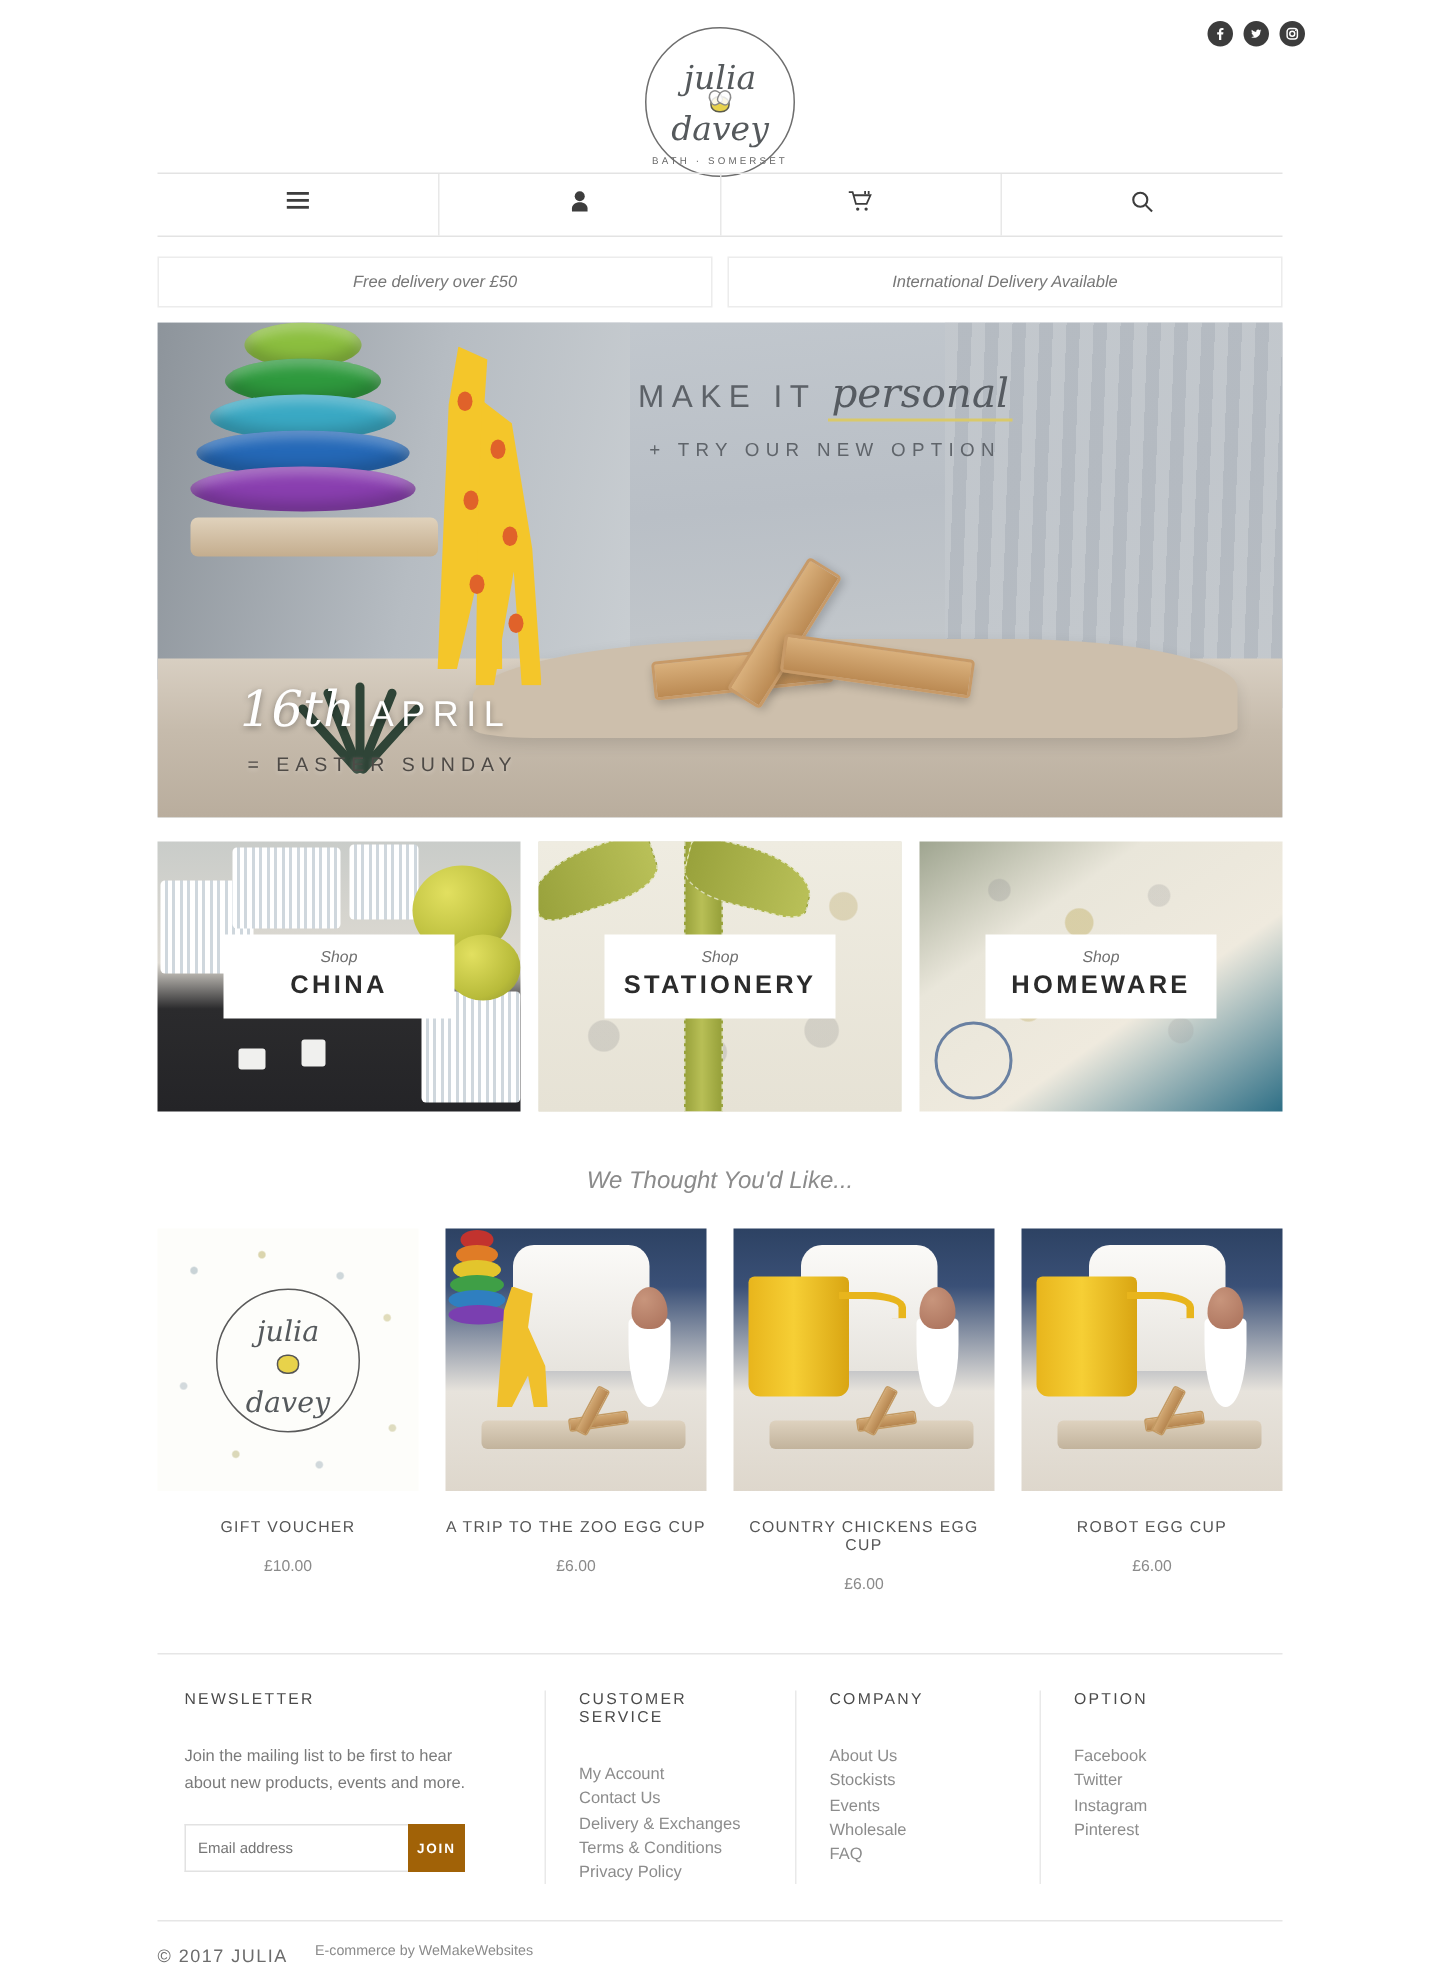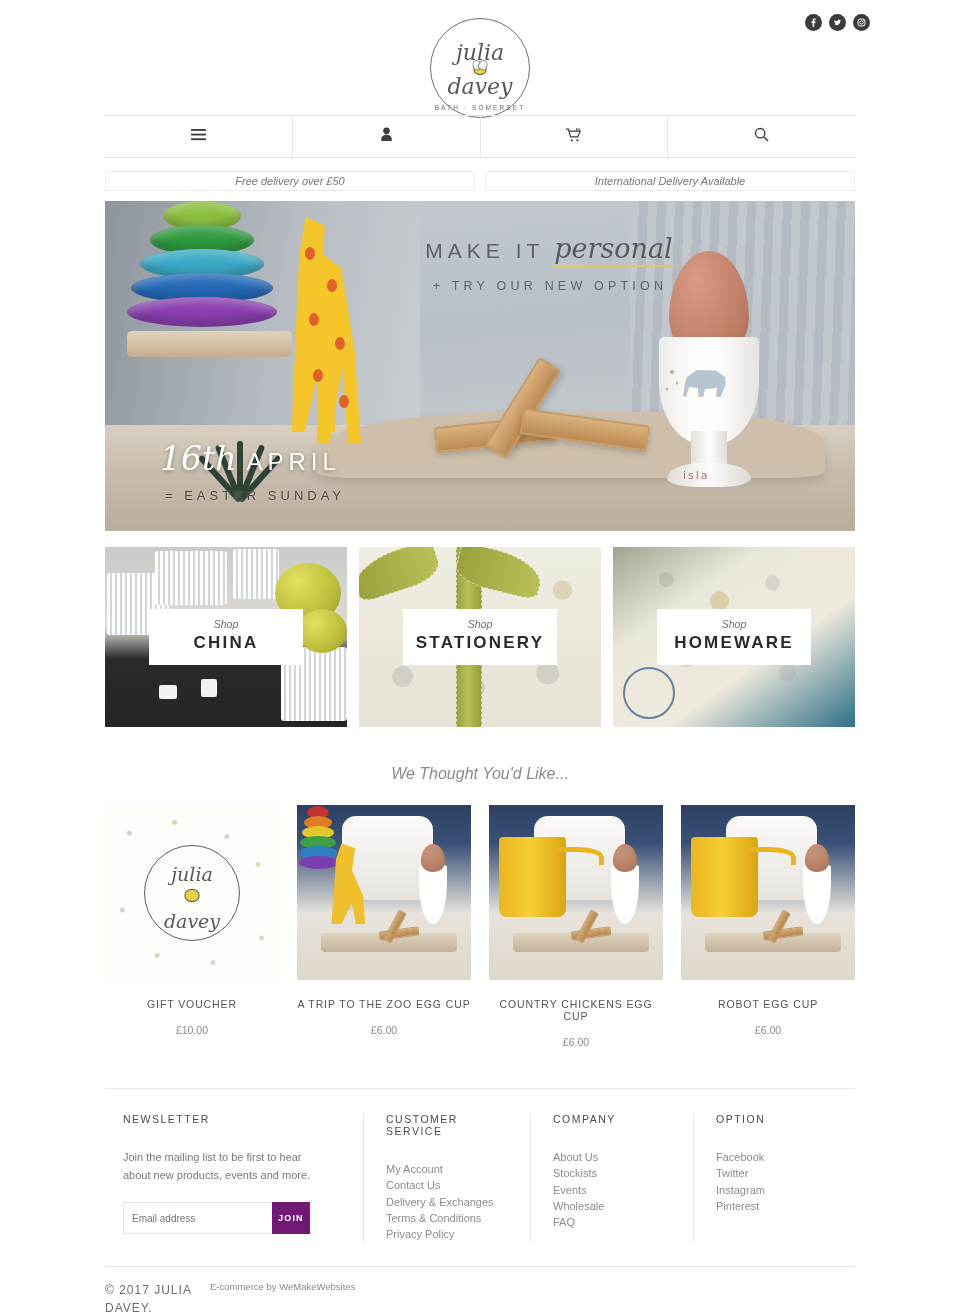--- a/index.html
+++ b/index.html
@@ -63,21 +63,21 @@
   }
   .nav .cell {
     flex:1; display:flex; align-items:center; justify-content:center;
     border-right:1px solid #e8e8e8; color:#3d3d3d;
   }
   .nav .cell:last-child { border-right:none; }
 
   
   .promos { display:flex; gap:10px; padding:13px 0 10px; }
   .promo {
-    flex:1; border:1px solid #ececec; height:20px;
+    flex:1; border:1px solid #ececec; height:34px;
     display:flex; align-items:center; justify-content:center;
     font-style:italic; font-size:11px; color:#777;
   }
 
   
   .hero {
     height:330px; position:relative; overflow:hidden;
     background:linear-gradient(175deg,#c3c9cf 0%, #b9bfc6 40%, #cfd2d2 100%);
   }
   .hero .wallL {
@@ -351,21 +351,21 @@
   .fhead {
     font-size:10.5px; letter-spacing:1.5px; color:#4a4a4a; margin-bottom:24px;
   }
   .fdesc { font-size:11px; line-height:1.6; color:#7a7a7a; width:205px; }
   .fform { display:flex; margin-top:18px; height:32px; width:167px; }
   .fform input {
     flex:1; border:1px solid #e2e2e2; border-right:none; padding:0 8px;
     font-size:10px; color:#555; font-family:"Liberation Sans", sans-serif; outline:none;
   }
   .fform button {
-    width:52px; background:#701a75; color:#fff; border:none;
+    width:52px; background:#a16207; color:#fff; border:none;
     font-size:9px; letter-spacing:1.2px; font-weight:bold; cursor:pointer;
     font-family:"Liberation Sans", sans-serif;
     text-align:center;
   }
   .flink {
     display:block; font-size:11px; color:#8c8c8c; line-height:1.48; text-decoration:none;
   }
   .footer-sep { border-top:1px solid #e6e6e6; margin-top:24px; }
   .copyrow { display:flex; padding:14px 0 0 0; }
   .copy {
@@ -488,31 +488,20 @@
         <i style="transform:rotate(22deg)"></i>
         <i style="transform:rotate(42deg)"></i>
       </div>
 
       <div class="toast">
         <b style="left:10px;top:44px;width:120px;height:26px;transform:rotate(-6deg);"></b>
         <b style="left:46px;top:18px;width:104px;height:26px;transform:rotate(-58deg);"></b>
         <b style="left:96px;top:40px;width:128px;height:26px;transform:rotate(8deg);"></b>
       </div>
 
-      <div class="eggcup">
-        <div class="egg"></div>
-        <div class="cup"></div>
-        <div class="stem"></div>
-        <div class="foot"></div>
-        <div class="elephant"></div>
-        <div class="star" style="left:16px;top:118px;"></div>
-        <div class="star" style="left:22px;top:130px;width:4px;height:4px;"></div>
-        <div class="star" style="left:12px;top:136px;width:4px;height:4px;"></div>
-        <div class="name">isla</div>
-      </div>
 
       <div class="hero-txt">
         <span class="l1">MAKE IT</span><span class="l2">personal</span>
         <div class="l3">+ TRY OUR NEW OPTION</div>
       </div>
 
       <div class="hero-date">
         <div class="d1"><span style="font-family:'DejaVu Serif',serif;font-style:italic;font-size:33px;letter-spacing:0;margin:0;">16th</span><span>APRIL</span></div>
         <div class="d2">= EASTER SUNDAY</div>
       </div>

